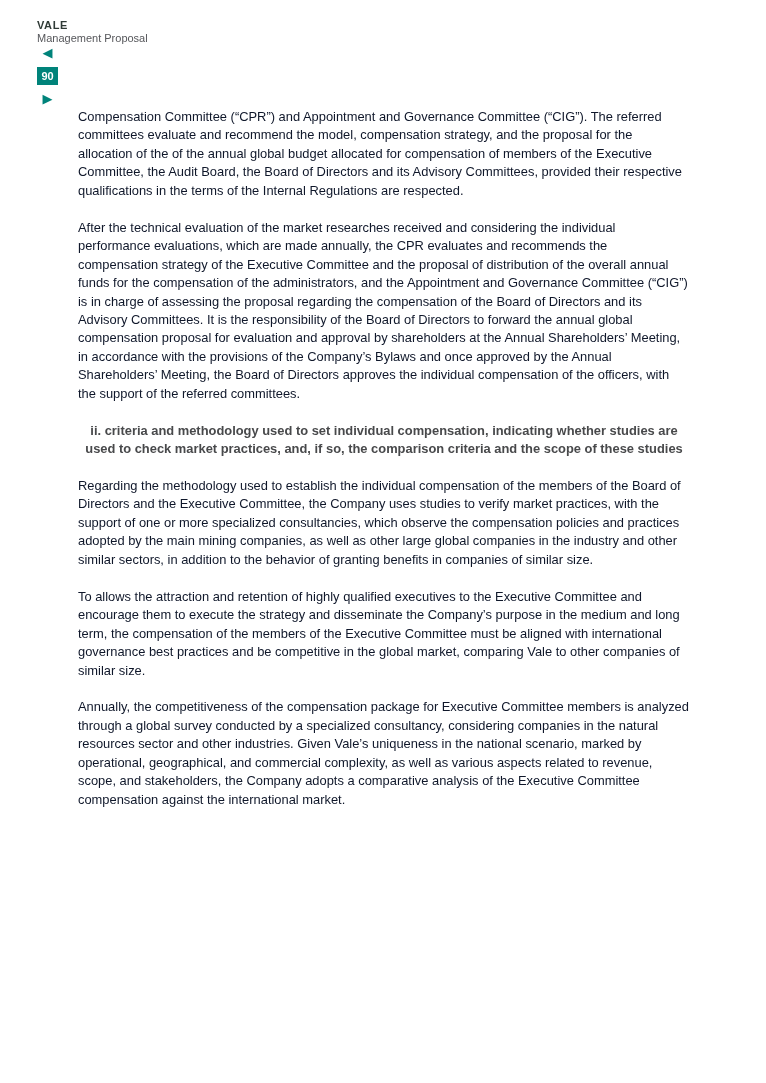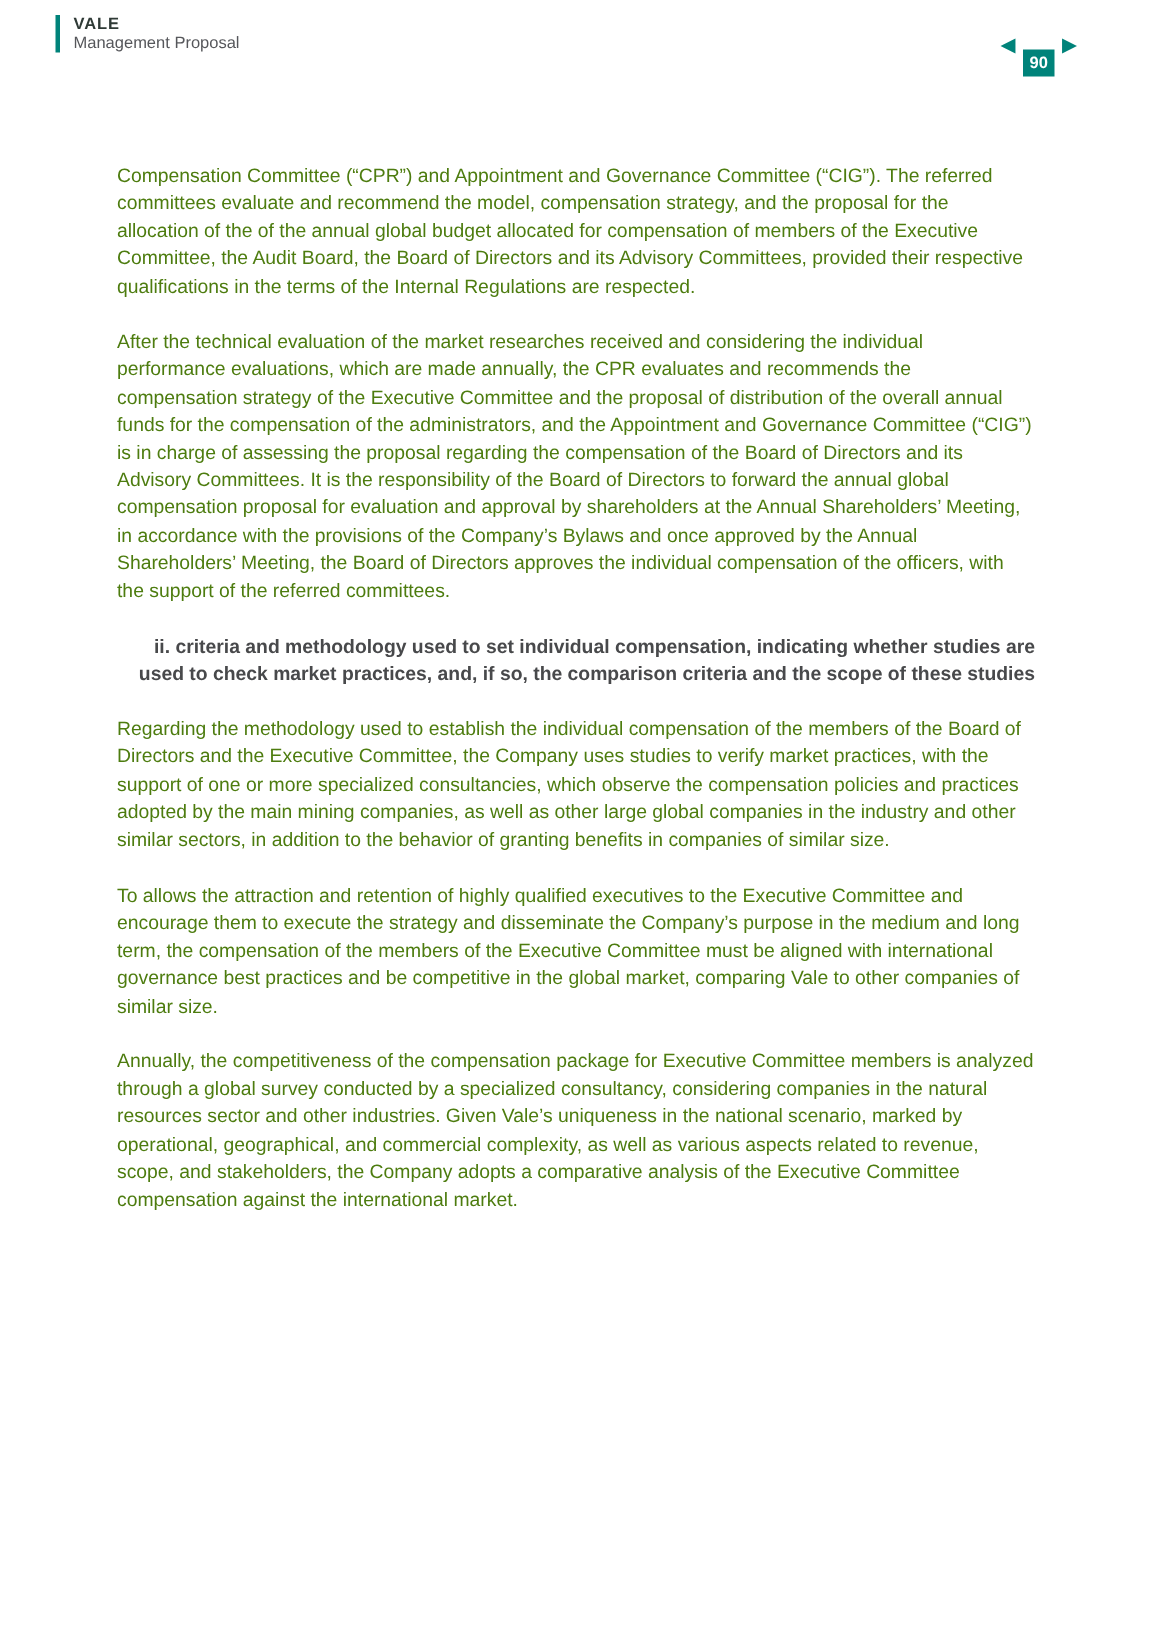--- a/index.html
+++ b/index.html
@@ -1,15 +1,15 @@
 <!DOCTYPE html>
 <html><head>
 <meta charset="utf-8">
 <style>
-  * { margin: 0; padding: 0; box-sizing: border-box; }
+  * { margin: 0; padding: 0; box-sizing: border-box; flex-direction: column; }
   html, body { background: #ffffff; }
   body {
     width: 766px;
     height: 1083px;
     position: relative;
     overflow: hidden;
     font-family: "Liberation Sans", sans-serif;
     -webkit-font-smoothing: antialiased;
   }
 
@@ -54,44 +54,43 @@
     background: #00837A;
     color: #ffffff;
     font-size: 11px;
     font-weight: bold;
     min-width: 21px;
     height: 18px;
     display: flex;
     align-items: center;
     justify-content: center;
     padding: 0 3px;
-    margin-top: 23px;
   }
 
   
   .doc-body {
     position: absolute;
     top: 108px;
     left: 78px;
     width: 612px;
   }
   .doc-body p.para {
     font-size: 12.9px;
     line-height: 18.45px;
-    color: #4d7c0f;
+    color: #0f172a;
     margin-bottom: 18.45px;
     text-align: left;
   }
   .doc-body h3.heading {
     font-size: 12.9px;
     line-height: 18.45px;
     color: #48494B;
     font-weight: bold;
     margin-bottom: 18.45px;
-    text-align: right;
+    text-align: center;
   }
 </style>
 </head>
 <body>
 
 <header class="page-header">
   <div class="brand-block">
     <div class="accent-bar"></div>
     <div class="brand-text">
       <div class="brand">VALE</div>

